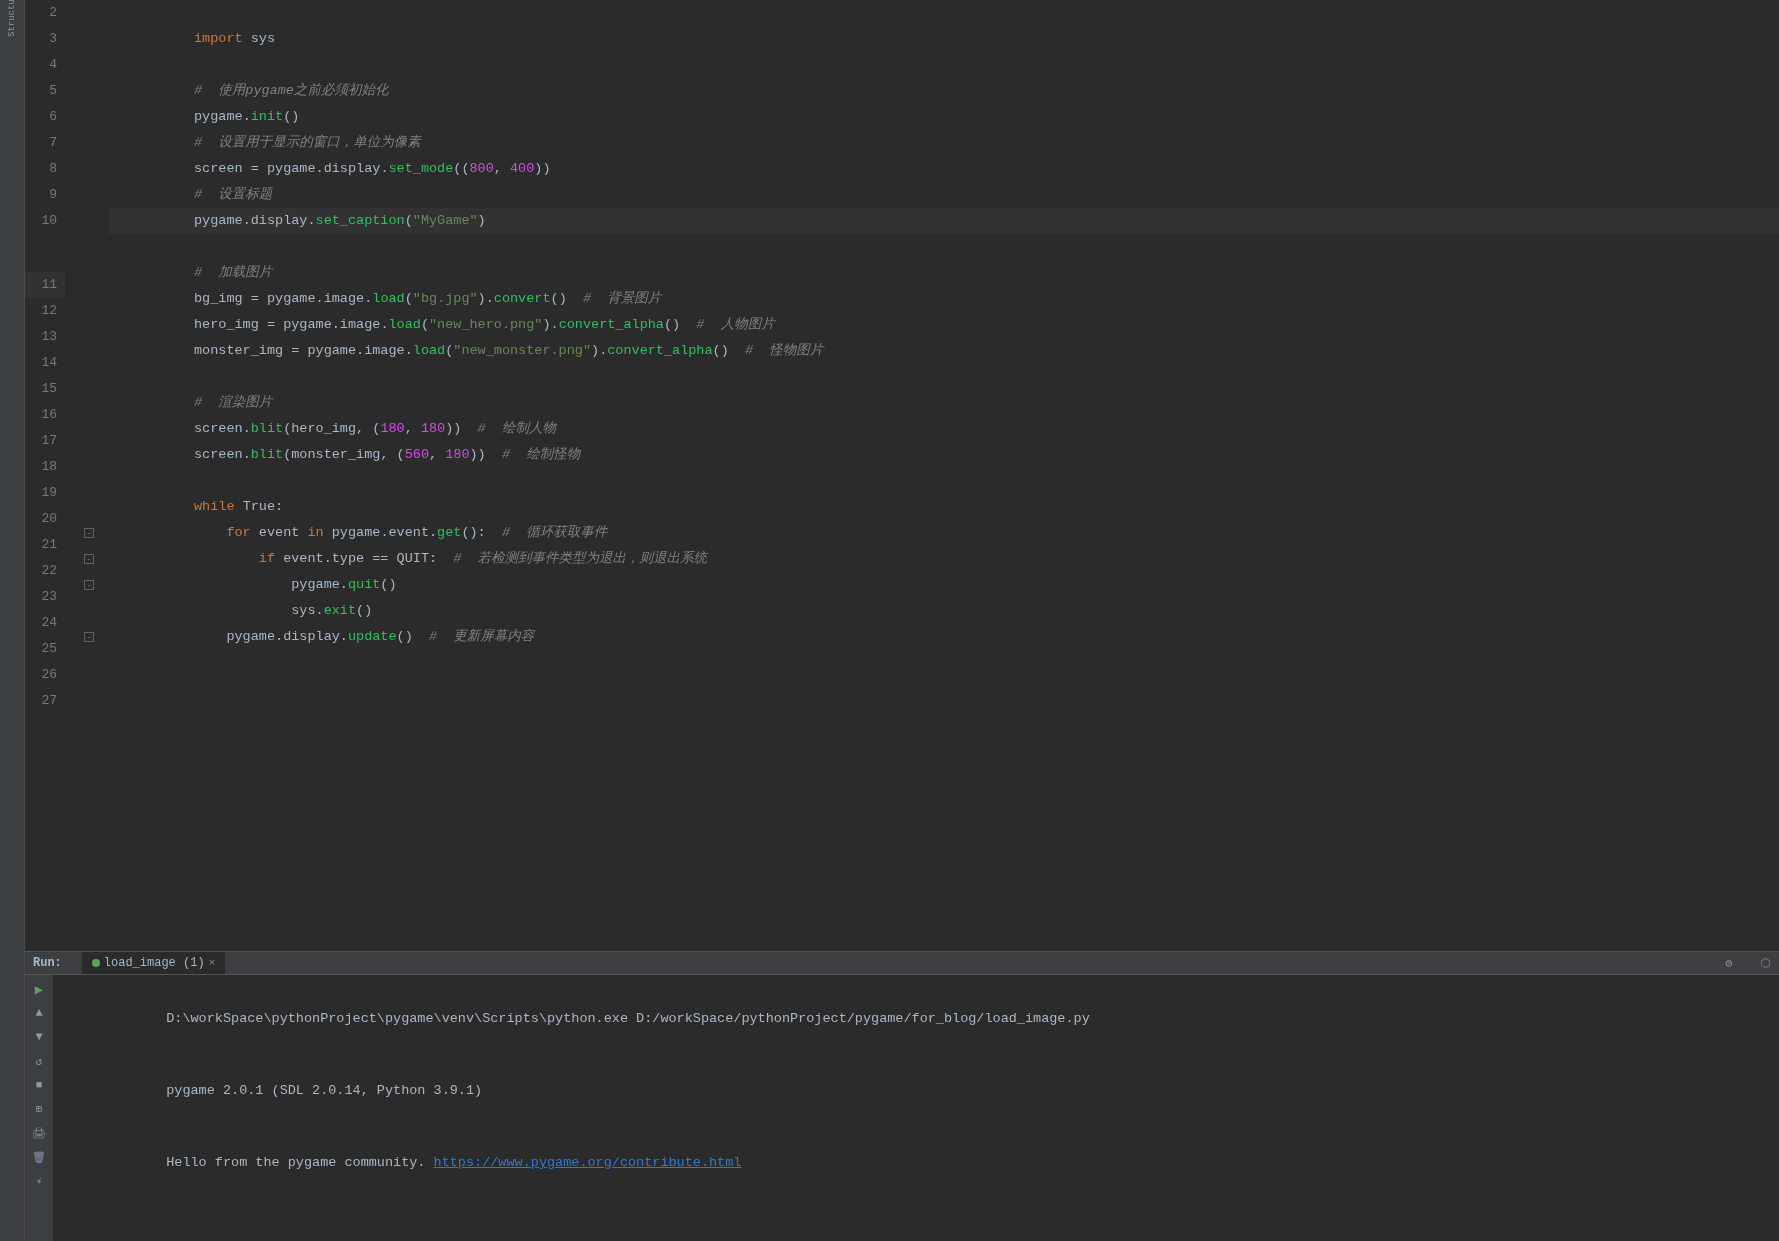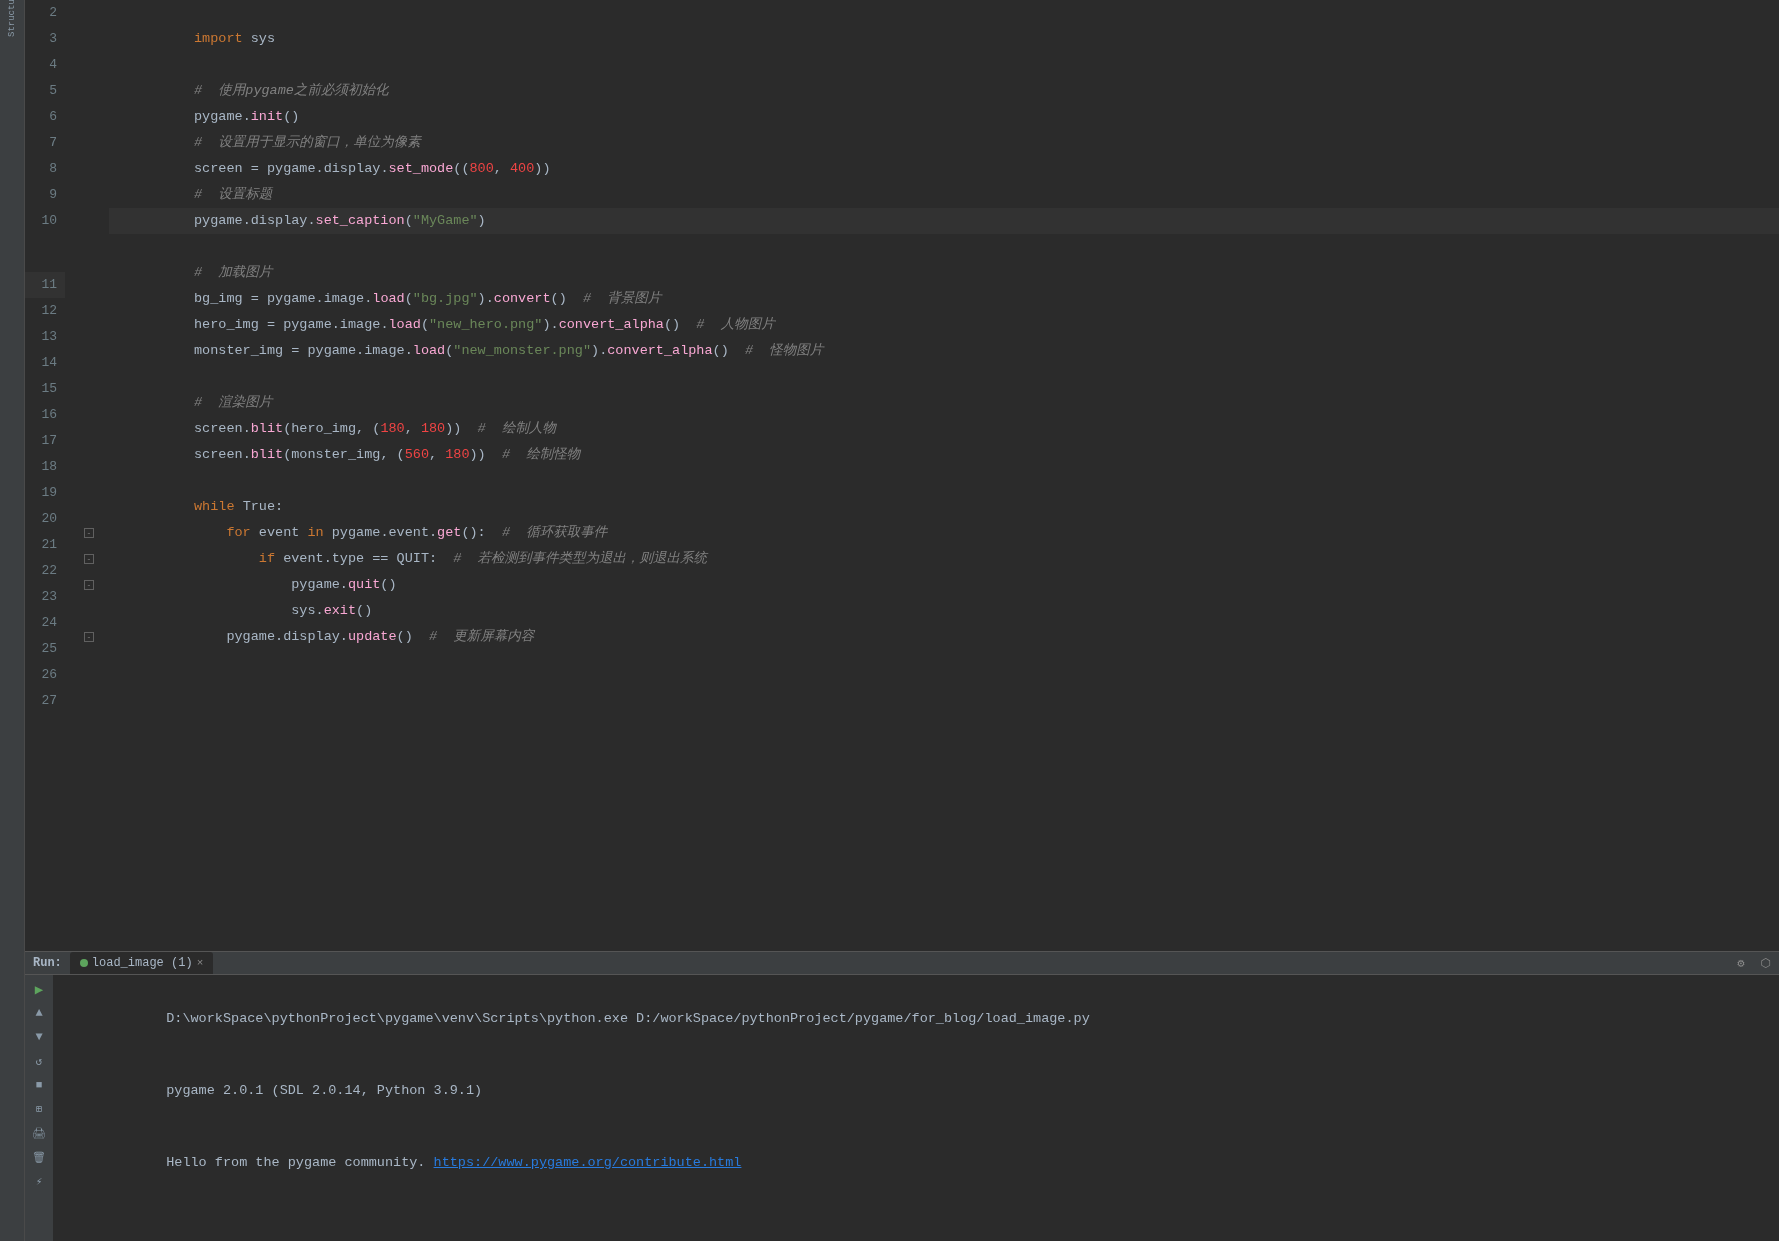--- a/index.html
+++ b/index.html
@@ -80,23 +80,23 @@
     .code-line {
       height: 26px;
       line-height: 26px;
       white-space: pre;
       font-size: 13.5px;
       padding-left: 4px;
     }
 
     
     .kw { color: #cc7832; font-weight: normal; } 
-    .fn { color: #f9a8d4; margin-top: 40px; } 
+    .fn { color: #22c55e; margin-top: 40px; } 
     .str { color: #6a8759; } 
-    .num { color: #ef4444; } 
+    .num { color: #d946ef; } 
     .cm { color: #808080; font-style: italic; }
     .punc { color: #a9b7c6; }
     .link { color: #287bde; text-decoration: underline; cursor: pointer; }
 
     .gutter-area {
       width: 30px;
       display: flex;
       flex-direction: column;
       background: #2b2b2b;
     }
@@ -118,21 +118,21 @@
       display: flex;
       flex-direction: column;
     }
 
     .run-header {
       height: 32px;
       background: #3c3f41;
       display: flex;
       align-items: center;
       padding: 0 8px;
-      gap: 8px;
+      gap: 20px;
       border-bottom: 1px solid #555;
       color: #a9b7c6;
       font-size: 12px;
     }
 
     .run-tab {
       display: flex;
       align-items: center;
       gap: 4px;
       color: #a9b7c6;

